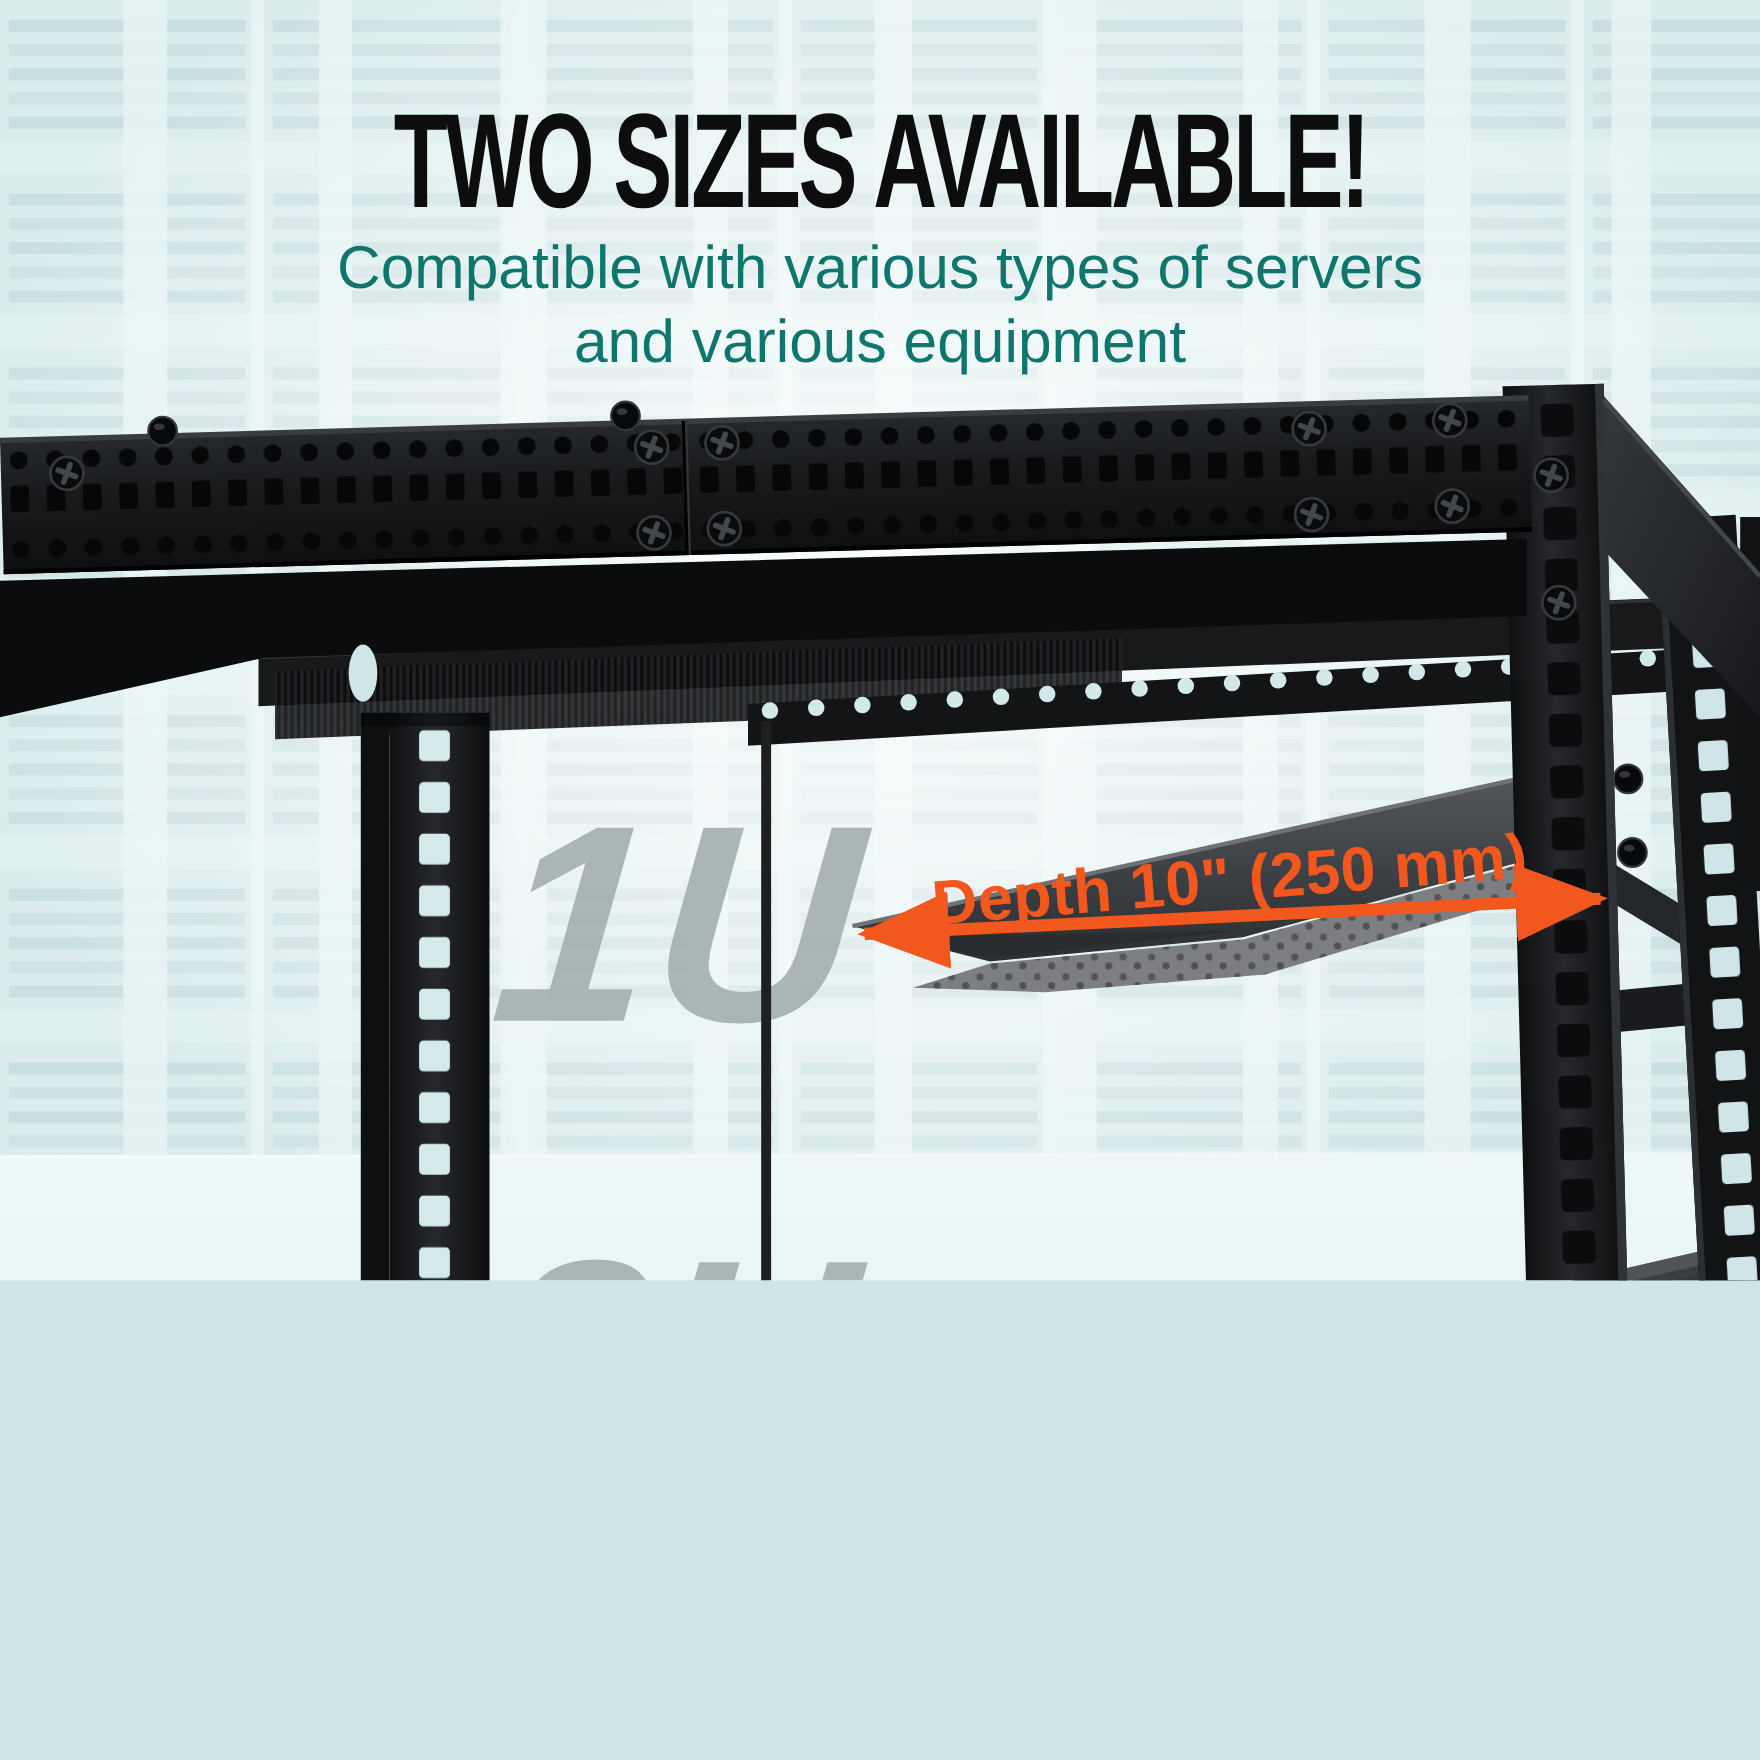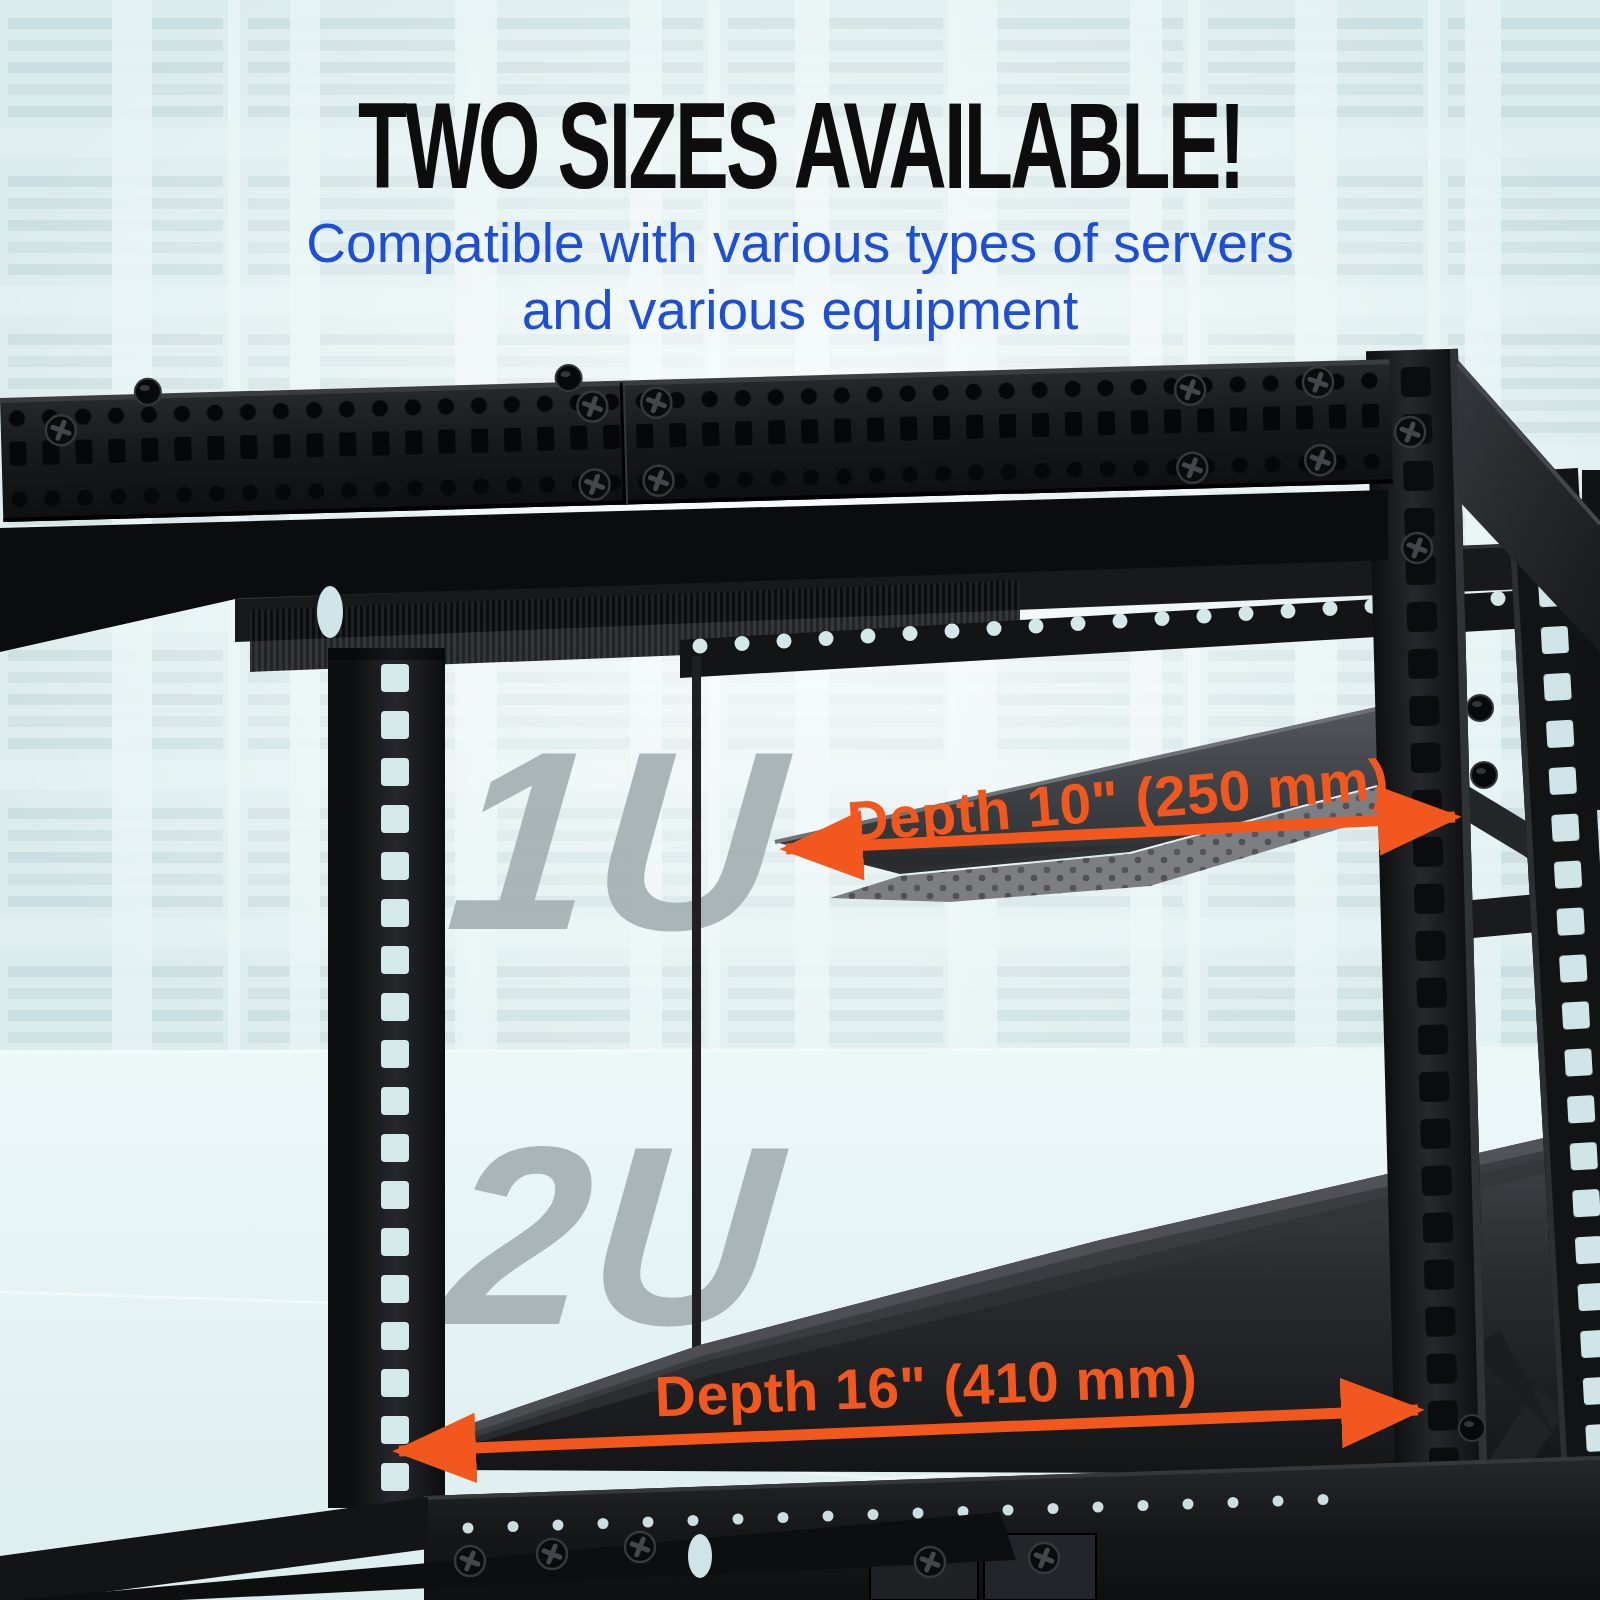--- a/index.html
+++ b/index.html
@@ -1,22 +1,22 @@
 <!DOCTYPE html>
 <html><head>
 <meta charset="utf-8">
 <style>
   html,body{margin:0;padding:0;background:#cfe4e6;}
-  .stage{position:relative;width:1600px;height:1600px;overflow:hidden;background:#dff0f1;
+  .stage{position:relative;width:1600px;height:1164px;overflow:hidden;background:#dff0f1;
          font-family:"Liberation Sans","DejaVu Sans",sans-serif;}
   .stage svg{position:absolute;left:0;top:0;pointer-events:none;}
   .headline{position:absolute;left:0;top:84px;width:1600px;text-align:center;color:#0d0d0d;}
   .headline h1{margin:0;font-size:122px;font-weight:bold;letter-spacing:-4px;line-height:1.02;
                display:inline-block;transform:scaleX(0.66);transform-origin:50% 50%;white-space:nowrap;}
-  .headline p{margin:4px 0 0 0;font-size:55px;font-weight:400;line-height:1.14;color:#1d4ed8;}
+  .headline p{margin:4px 0 0 0;font-size:55px;font-weight:400;line-height:1.14;color:#0f766e;}
   .ulabel{position:absolute;font-size:255px;font-weight:bold;font-style:italic;
           color:#a7b2b4;line-height:1;transform:skewX(-5deg);letter-spacing:2px;opacity:.95;}
   .u1{left:452px;top:713px;}
   .u2{left:448px;top:1108px;}
   .depth{position:absolute;font-size:57px;font-weight:bold;color:#F2571E;white-space:nowrap;
          letter-spacing:0.5px;}
   .d1{left:1118px;top:800px;transform:translate(-50%,-50%) rotate(-4.6deg);}
   .d2{left:926px;top:1386px;transform:translate(-50%,-50%) rotate(-2.2deg);}
 </style>
 </head>

